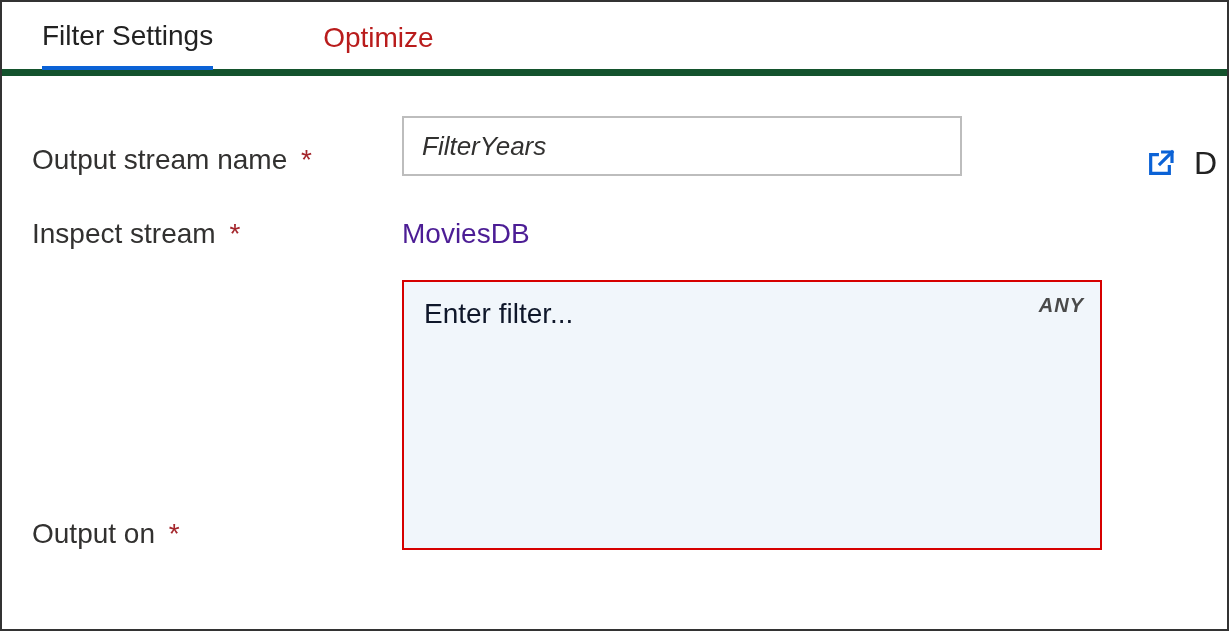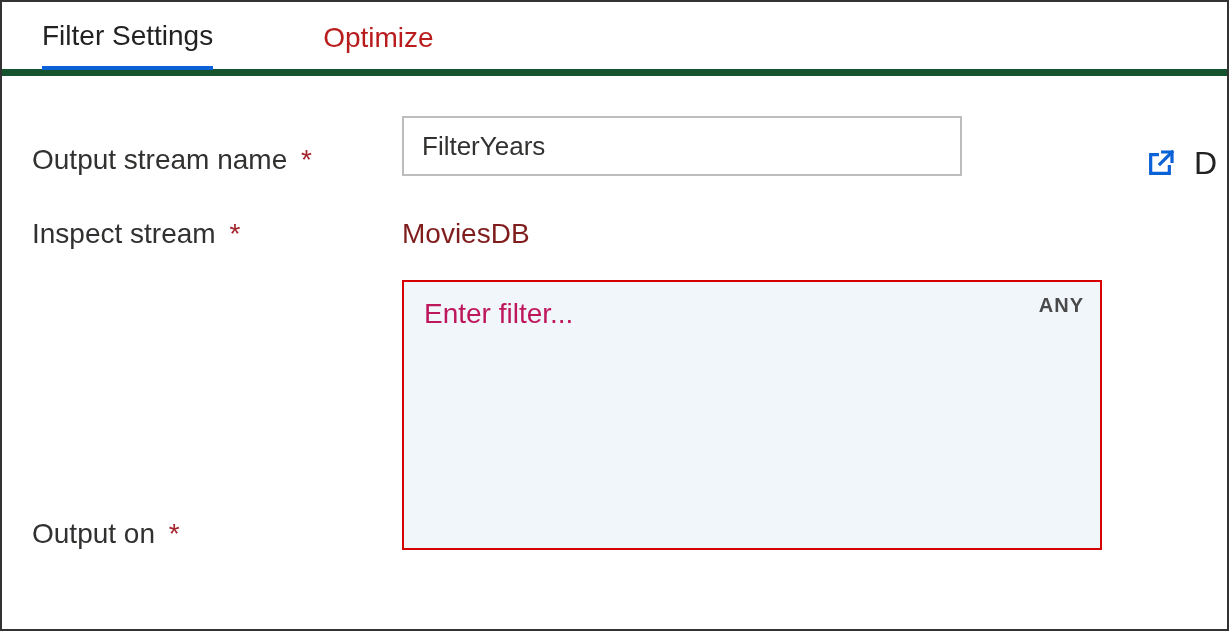--- a/index.html
+++ b/index.html
@@ -62,47 +62,49 @@
       display: flex;
       align-items: flex-start;
     }
     .text-input {
       width: 560px;
       height: 60px;
       border: 2px solid #bdbdbd;
       font-size: 26px;
       padding: 0 18px;
       color: #323130;
+      font-style: italic;
     }
     .link-value {
       font-size: 28px;
-      color: #7f1d1d;
+      color: #4c1d95;
       padding-top: 12px;
       cursor: pointer;
     }
     .filter-box {
       width: 700px;
       height: 270px;
       border: 2px solid #d60000;
       background: #f1f6fb;
       position: relative;
       padding: 16px 20px;
     }
     .filter-placeholder {
       font-size: 28px;
-      color: #be185d;
+      color: #0f172a;
     }
     .filter-badge {
       position: absolute;
       top: 12px;
       right: 16px;
       font-size: 20px;
       font-weight: 700;
       letter-spacing: 1px;
       color: #4a4a4a;
+      font-style: italic;
     }
     .right-cutoff {
       position: absolute;
       top: 145px;
       right: 12px;
       display: flex;
       align-items: center;
       gap: 18px;
     }
     .open-icon svg { display: block; }

